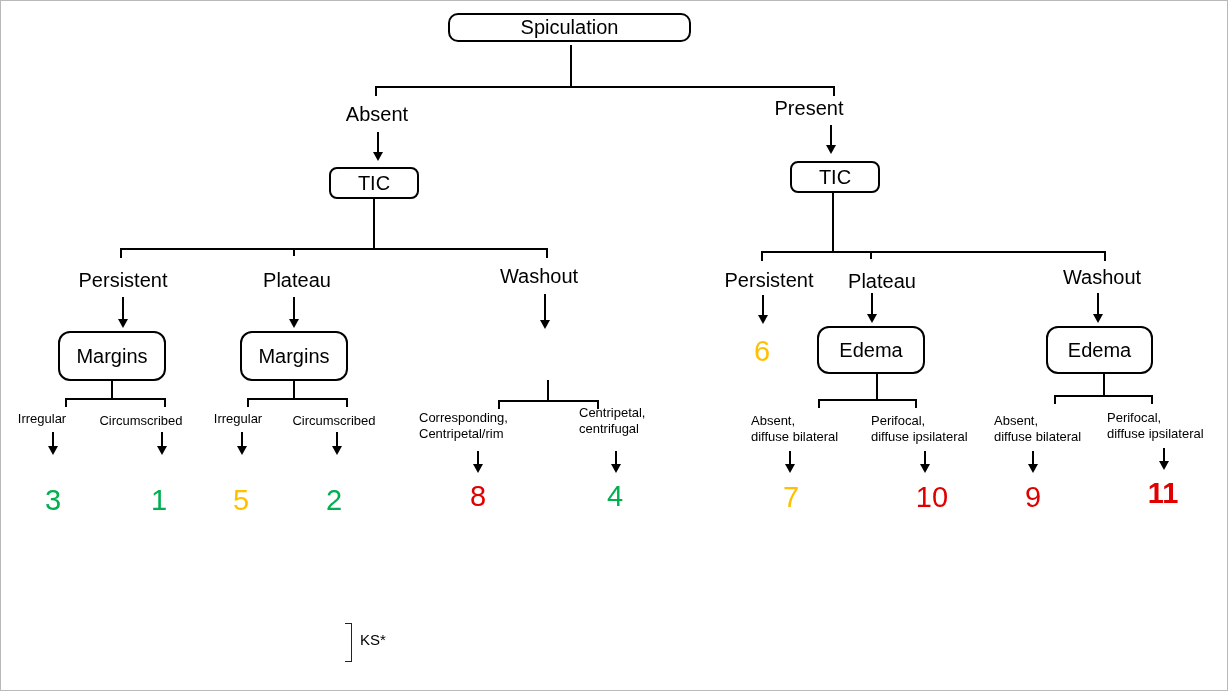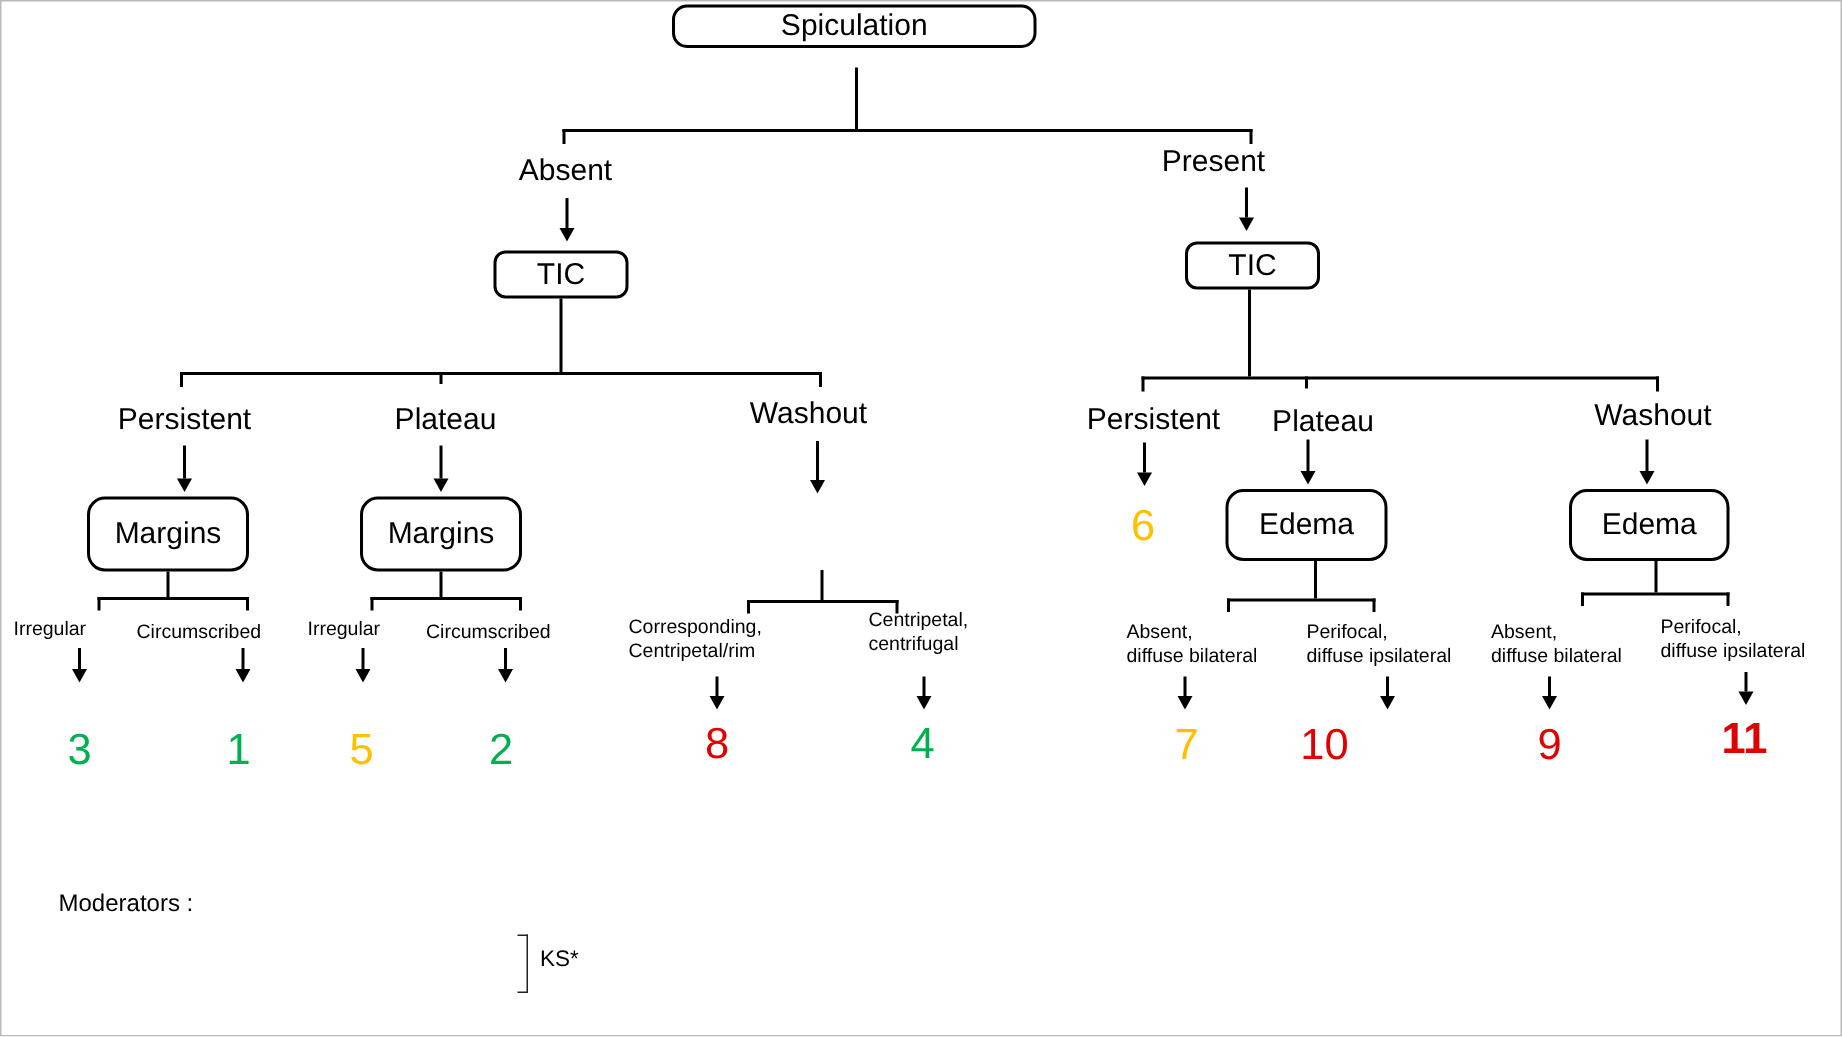--- a/index.html
+++ b/index.html
@@ -10,38 +10,38 @@
   }
   .hline{position:absolute;height:2px;background:#000;}
   .vline{position:absolute;width:2px;background:#000;}
   .box{
     position:absolute;border:2px solid #000;border-radius:10px;background:#fff;
     display:flex;align-items:center;justify-content:center;
     font-size:20px;text-align:center;line-height:1.12;box-sizing:border-box;
   }
   .blabel{position:absolute;font-size:20px;text-align:center;white-space:nowrap;}
   .leaf{position:absolute;font-size:13px;line-height:1.2;}
-  .leaf.center{}
+  .leaf.center{text-align:center;}
   .arrow{position:absolute;width:12px;display:flex;flex-direction:column;align-items:center;}
   .arrow .shaft{width:2px;background:#000;}
   .arrow .head{width:0;height:0;border-left:5px solid transparent;border-right:5px solid transparent;border-top:9px solid #000;}
   .score{position:absolute;font-size:29px;width:44px;text-align:center;}
   .g{color:#00b050}.y{color:#ffc000}.r{color:#e00000}
   .mods{position:absolute;left:38px;top:548px;font-size:16px;line-height:21.5px;white-space:pre;}
   .bracket{position:absolute;left:344px;top:622px;width:6px;height:37px;
     border-top:1.6px solid #222;border-right:1.6px solid #222;border-bottom:1.6px solid #222;}
   .ks{position:absolute;left:359px;top:630px;font-size:15px;}
   .wrapbox span{display:block;width:160px;margin:0 auto;}
 </style>
 </head>
 <body>
 
 <div class="canvas">
 
-  <div class="box" style="left:447px;top:2px;width:243px;height:29px;">Spiculation</div>
+  <div class="box" style="left:447px;top:12px;width:243px;height:29px;">Spiculation</div>
   <div class="vline" style="left:569px;top:44px;height:41px;"></div>
   <div class="hline" style="left:374px;top:85px;width:460px;"></div>
   <div class="vline" style="left:374px;top:85px;height:10px;"></div>
   <div class="vline" style="left:832px;top:85px;height:10px;"></div>
 
   <div class="blabel" style="left:316px;top:102px;width:120px;">Absent</div>
   <div class="blabel" style="left:748px;top:96px;width:120px;text-align:center;">Present</div>
 
   <div class="arrow" style="left:371px;top:131px;">
     <div class="shaft" style="height:20px;"></div>
@@ -201,26 +201,25 @@
     </div>
 
   <div class="score g" style="left:30px;top:483px;">3</div>
   <div class="score g" style="left:136px;top:483px;">1</div>
   <div class="score y" style="left:218px;top:483px;">5</div>
   <div class="score g" style="left:311px;top:483px;">2</div>
   <div class="score r" style="left:455px;top:479px;">8</div>
   <div class="score g" style="left:592px;top:479px;">4</div>
   <div class="score y" style="left:739px;top:334px;">6</div>
   <div class="score y" style="left:768px;top:480px;">7</div>
-  <div class="score r" style="left:860px;top:480px;">10</div>
+  <div class="score r" style="left:909px;top:480px;">10</div>
   <div class="score r" style="left:1010px;top:480px;">9</div>
   <div class="score r" style="left:1140px;top:476px;font-weight:bold;">11</div>
 
   <div class="mods">
-    <div>Moderators :</div>
     
     
     
   </div>
   <div class="bracket"></div>
   <div class="ks">KS*</div>
 
 </div>
 
 </body></html>

